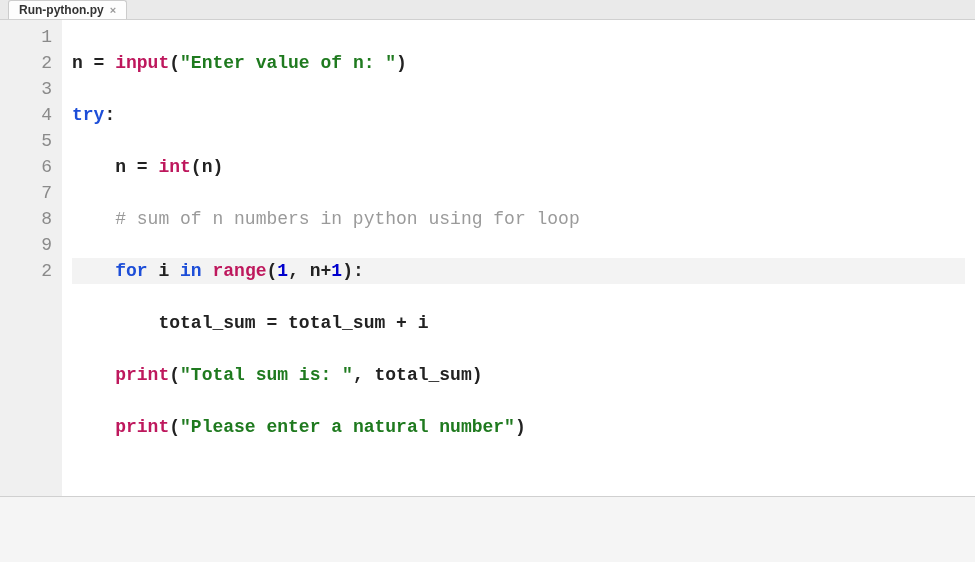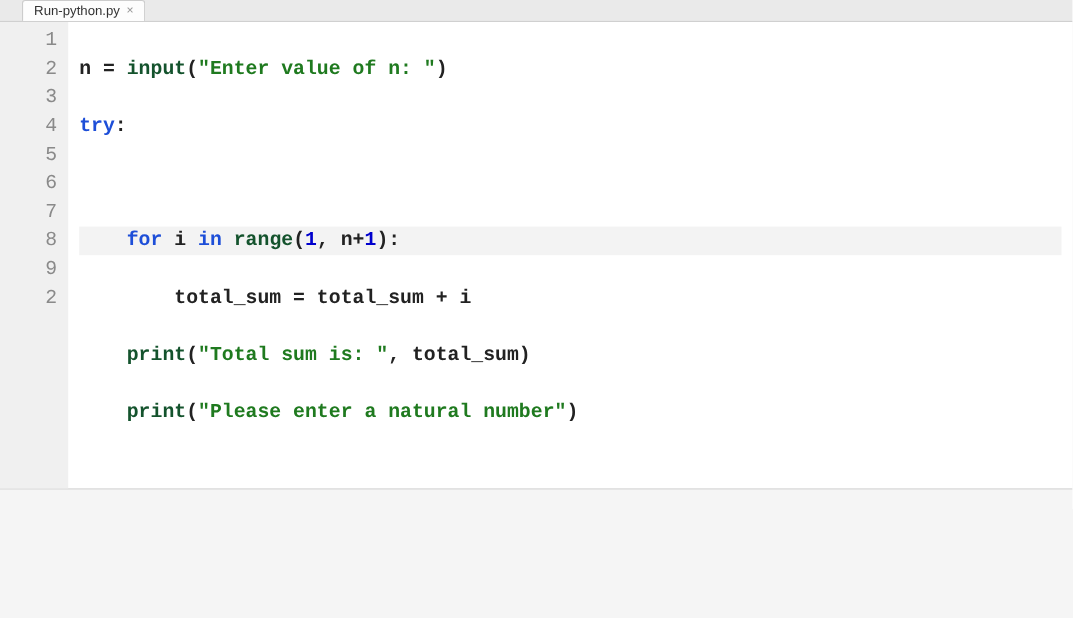--- a/index.html
+++ b/index.html
@@ -9,21 +9,22 @@
     font-size: 16px;
     width: 975px;
     height: 562px;
     overflow: hidden;
   }
   .tab-bar {
     background: #eaeaea;
     border-bottom: 1px solid #d0d0d0;
     display: flex;
     align-items: flex-end;
-    padding-left: 20px;
+    padding-left: 8px;
+    font-weight: bold;
   }
   .tab {
     background: #fdfdfd;
     border: 1px solid #ccc;
     border-bottom: none;
     padding: 2px 10px 2px 10px;
     font-family: Arial, sans-serif;
     font-size: 12px;
     color: #333;
     display: flex;
@@ -58,21 +59,21 @@
     font-size: 18px;
     line-height: 26px;
     white-space: pre;
     flex: 1;
     font-weight: 600;
     color: #222;
   }
   .code .line { display: block; min-height: 26px; }
   .code .line.hl { background: #f3f3f3; }
   .tok-kw { color: #1d4ed8; font-weight: bold; }
-  .tok-fn { color: #14532d; }
+  .tok-fn { color: #be185d; }
   .tok-str { color: #1f7a1f; }
   .tok-num { color: #0000cd; }
   .tok-com { color: #9a9a9a; font-weight: normal; }
   .tok-id { color: #222; }
 </style>
 </head>
 <body>
 
 <div class="tab-bar">
   <div class="tab">
@@ -90,19 +91,20 @@
     <div>5</div>
     <div>6</div>
     <div>7</div>
     <div>8</div>
     <div>9</div>
     <div>2</div>
   </div>
   <div class="code">
 <span class="line"><span class="tok-id">n </span><span class="tok-id">= </span><span class="tok-fn">input</span><span class="tok-id">(</span><span class="tok-str">"Enter value of n: "</span><span class="tok-id">)</span></span>
 <span class="line"><span class="tok-kw">try</span><span class="tok-id">:</span></span>
-<span class="line"><span>    </span></span>
+<span class="line"><span>    </span><span class="tok-id">n </span><span class="tok-id">= </span><span class="tok-fn">int</span><span class="tok-id">(</span><span class="tok-id">n</span><span class="tok-id">)</span></span>
+<span class="line"><span>    </span><span class="tok-com"># sum of n numbers in python using for loop</span></span>
 <span class="line hl"><span>    </span><span class="tok-kw">for</span><span> </span><span class="tok-id">i</span><span> </span><span class="tok-kw">in</span><span> </span><span class="tok-fn">range</span><span class="tok-id">(</span><span class="tok-num">1</span><span class="tok-id">, </span><span class="tok-id">n</span><span class="tok-id">+</span><span class="tok-num">1</span><span class="tok-id">):</span></span>
 <span class="line"><span>        </span><span class="tok-id">total_sum </span><span class="tok-id">= </span><span class="tok-id">total_sum </span><span class="tok-id">+ </span><span class="tok-id">i</span></span>
 <span class="line"><span>    </span><span class="tok-fn">print</span><span class="tok-id">(</span><span class="tok-str">"Total sum is: "</span><span class="tok-id">, </span><span class="tok-id">total_sum</span><span class="tok-id">)</span></span>
 <span class="line"><span>    </span><span class="tok-fn">print</span><span class="tok-id">(</span><span class="tok-str">"Please enter a natural number"</span><span class="tok-id">)</span></span>
   </div>
 </div>
 
 </body></html>

